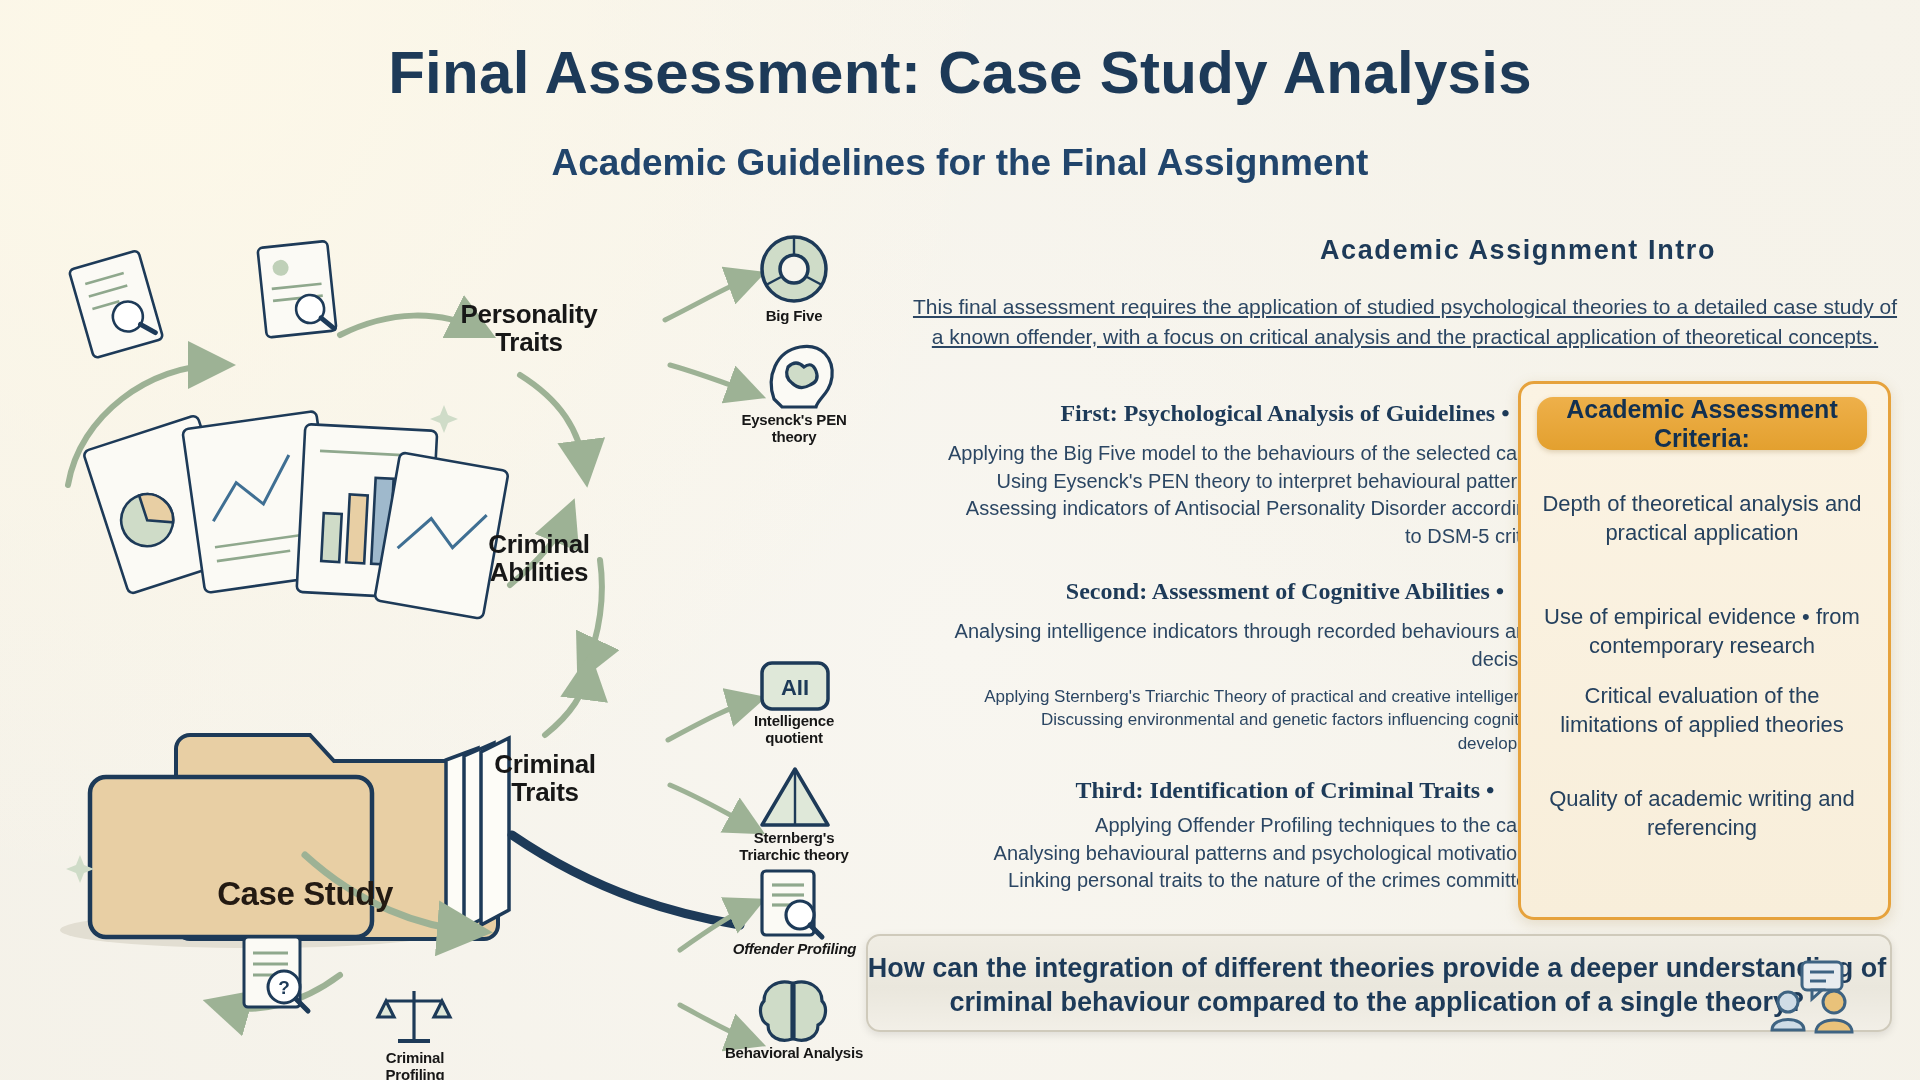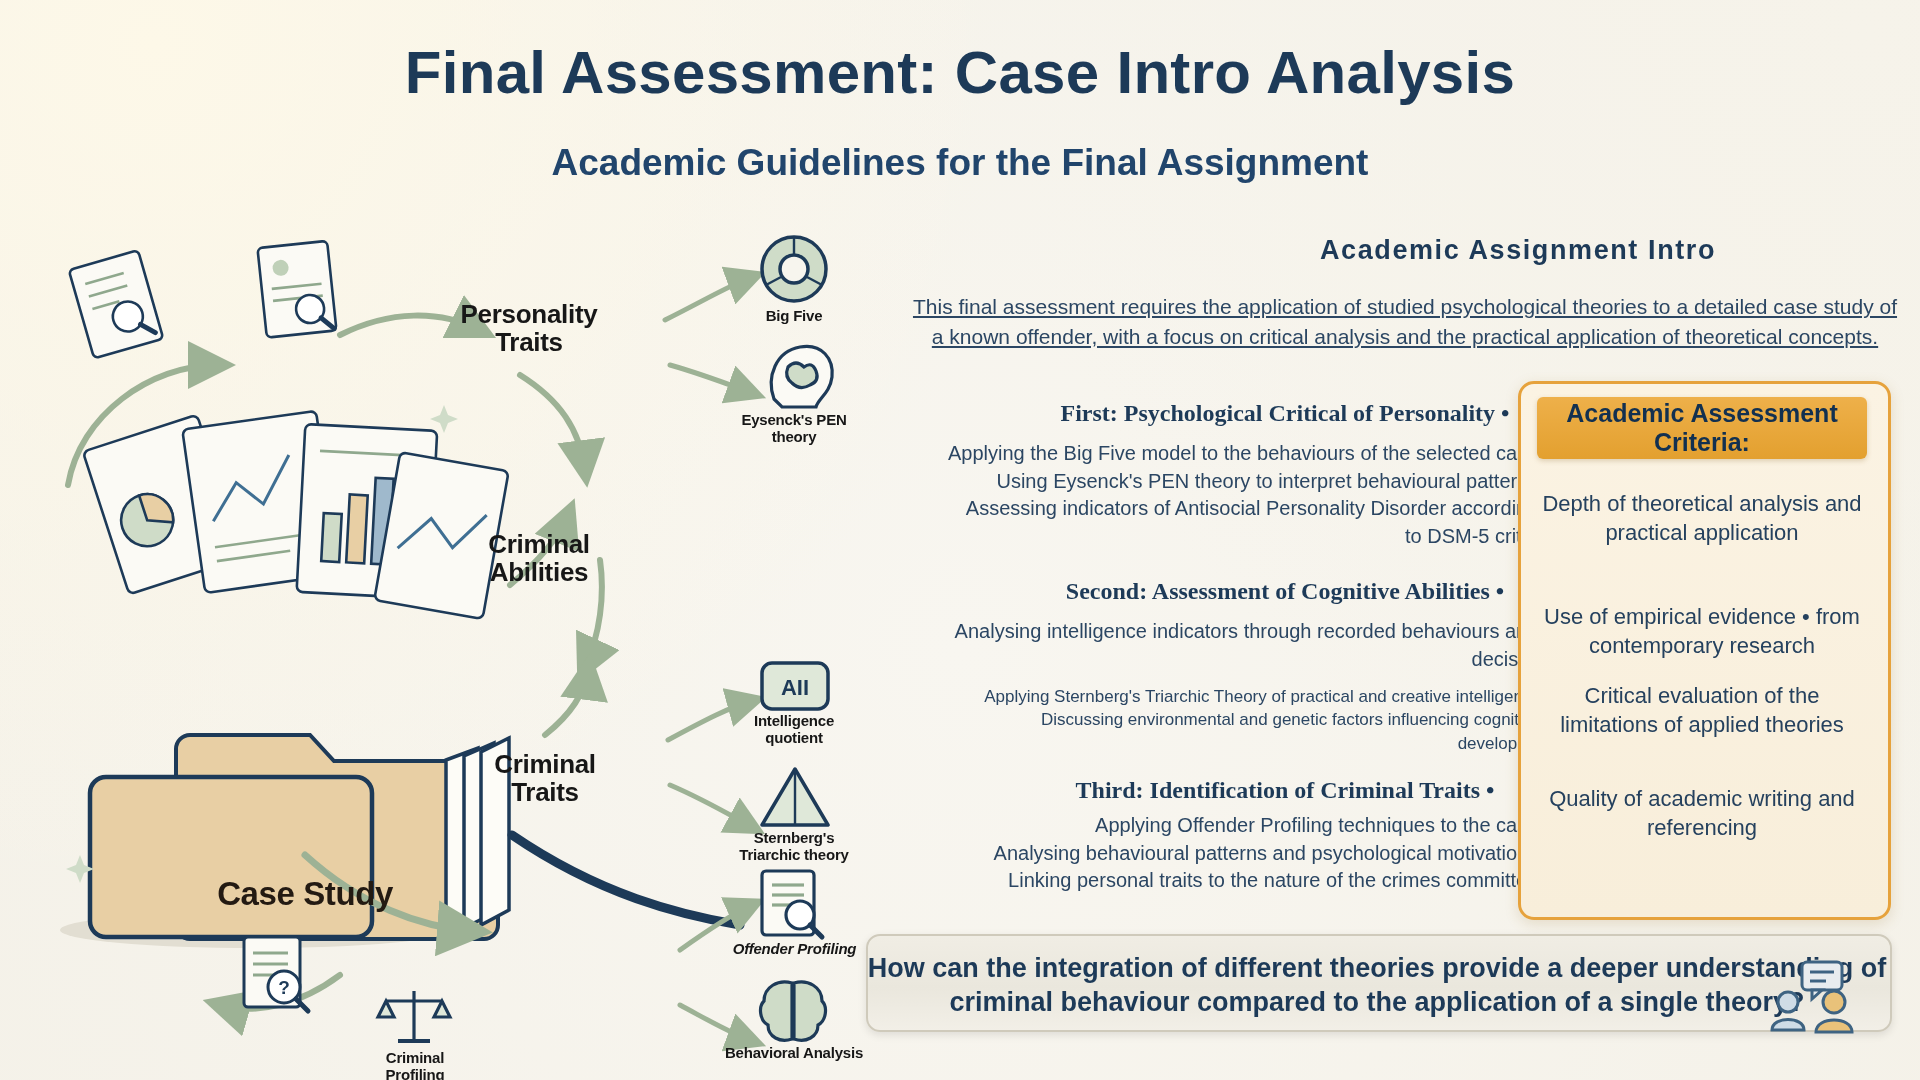--- a/index.html
+++ b/index.html
@@ -58,22 +58,22 @@
     position:absolute;color:#2b4663;text-align:right;line-height:1.38;
   }
   
   .critCard{
     position:absolute;left:1518px;top:381px;width:367px;height:533px;
     border:3px solid #e6a23c;border-radius:16px;
     background:linear-gradient(180deg,#fbf3e3 0%,#f8eeda 100%);
     box-shadow:0 4px 14px rgba(150,110,40,.18);
   }
   .critTitle{
-    position:absolute;left:1537px;top:397px;width:330px;height:62px;
-    border-radius:6px;
+    position:absolute;left:1537px;top:397px;width:330px;height:53px;
+    border-radius:16px;
     background:linear-gradient(180deg,#eeb04a 0%,#e3a02f 100%);
     color:#123050;font-weight:bold;font-size:25px;text-align:center;
     display:flex;align-items:center;justify-content:center;line-height:1.15;
     box-shadow:0 2px 5px rgba(140,100,30,.25);
   }
   .critItem{
     position:absolute;width:330px;left:1537px;text-align:center;
     color:#25415e;font-size:22px;line-height:1.3;
   }
   
@@ -87,21 +87,21 @@
     position:absolute;left:866px;top:952px;width:1022px;text-align:center;
     font-size:27px;font-weight:bold;color:#1d3a58;line-height:1.25;
   }
   .chatIcon{position:absolute;left:1768px;top:960px;}
 </style>
 </head>
 <body>
 
 <div class="page">
 
-  <div class="title">Final Assessment: Case Intro Analysis</div>
+  <div class="title">Final Assessment: Case Study Analysis</div>
   <div class="subtitle">Academic Guidelines for the Final Assignment</div>
 
   <div class="illus">
     <svg width="830" height="850" viewBox="0 0 830 850">
       <defs>
         <marker id="ah" markerWidth="8" markerHeight="8" refX="5" refY="4" orient="auto">
           <path d="M0,0 L8,4 L0,8 z" fill="#9db295"></path>
         </marker>
         <marker id="ahd" markerWidth="8" markerHeight="8" refX="5" refY="4" orient="auto">
           <path d="M0,0 L8,4 L0,8 z" fill="#1d3a58"></path>
@@ -288,21 +288,21 @@
       <span style="white-space:pre-line;">Criminal
 Profiling</span>
     </div>
 
     <div class="folderText">Case Study</div>
   </div>
 
   <div class="rightHead">Academic  Assignment  Intro</div>
   <div class="intro">This final assessment requires the application of studied psychological theories to a detailed case study of a known offender, with a focus on critical analysis and the practical application of theoretical concepts.</div>
 
-  <div class="secHead" style="left:905px;top:400px;width:760px;">First: Psychological Critical of Personality •</div>
+  <div class="secHead" style="left:905px;top:400px;width:760px;">First: Psychological Analysis of Guidelines •</div>
   <div class="secBody" style="left:905px;top:440px;width:650px;font-size:20px;">
     <div>Applying the Big Five model to the behaviours of the selected case –</div>
     <div>Using Eysenck's PEN theory to interpret behavioural patterns –</div>
     <div>Assessing indicators of Antisocial Personality Disorder according –</div>
     <div>to DSM-5 criteria</div>
   </div>
 
   <div class="secHead" style="left:905px;top:578px;width:760px;">Second: Assessment of Cognitive Abilities •</div>
   <div class="secBody" style="left:905px;top:618px;width:650px;font-size:20px;">
     <div>Analysing intelligence indicators through recorded behaviours and –</div>

